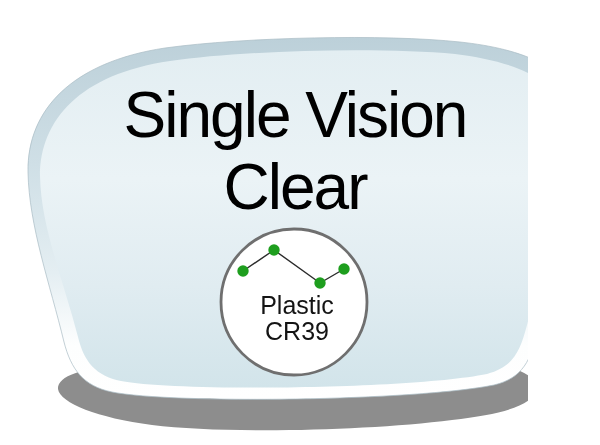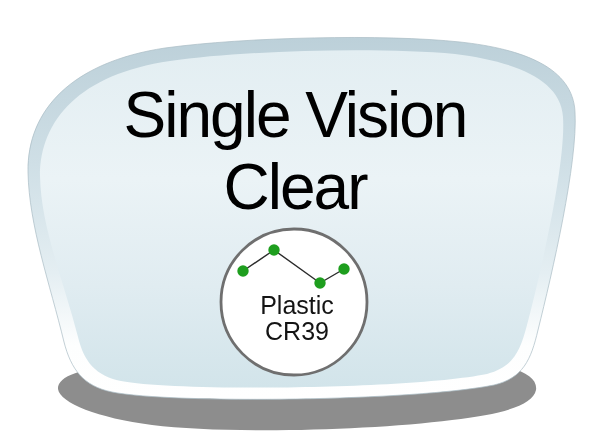--- a/index.html
+++ b/index.html
@@ -1,18 +1,18 @@
 <!DOCTYPE html>
 <html><head>
 <meta charset="utf-8">
 <style>
   html, body { margin: 0; padding: 0; background: #ffffff; }
   .stage {
     position: relative;
-    width: 600px;
+    width: 528px;
     height: 445px;
     background: #ffffff;
     overflow: hidden;
     font-family: "Liberation Sans", sans-serif;
   }
   svg.lens-canvas { position: absolute; left: 0; top: 0; }
   text { font-family: "Liberation Sans", sans-serif; }
   .title-text {
     font-size: 64px;
     letter-spacing: -2px;

